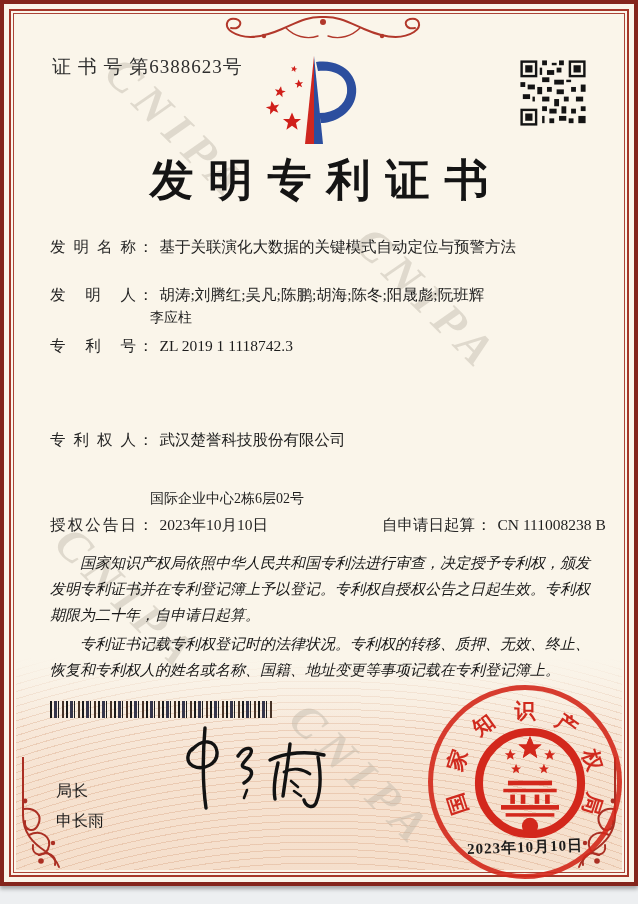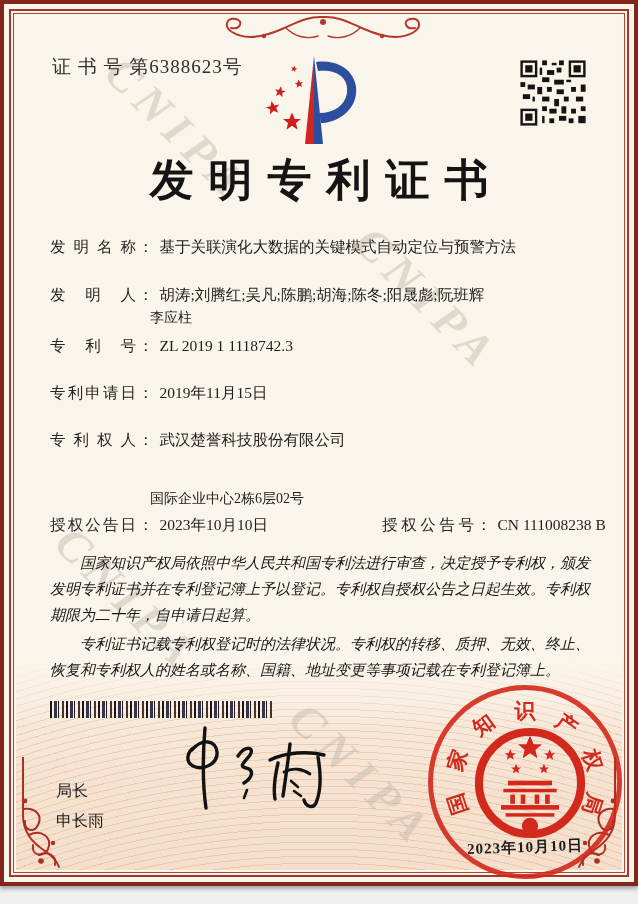--- a/index.html
+++ b/index.html
@@ -152,31 +152,28 @@
     <div class="row" style="top:233px">
       <span class="flabel">发明名称</span><span class="colon">：</span><span>基于关联演化大数据的关键模式自动定位与预警方法</span>
     </div>
     <div class="row" style="top:281px">
       <span class="flabel">发明人</span><span class="colon">：</span><span>胡涛;刘腾红;吴凡;陈鹏;胡海;陈冬;阳晟彪;阮班辉</span>
     </div>
     <div class="cont" style="top:305px">李应柱</div>
     <div class="row" style="top:332px">
       <span class="flabel">专利号</span><span class="colon">：</span><span>ZL 2019 1 1118742.3</span>
     </div>
-    <div class="row" style="top:379px">
-      <span class="flabel">专利申请日</span><span class="colon">：</span><span>2019年11月15日</span>
-    </div>
     <div class="row" style="top:426px">
       <span class="flabel">专利权人</span><span class="colon">：</span><span>武汉楚誉科技股份有限公司</span>
     </div>
     <div class="cont" style="top:486px">国际企业中心2栋6层02号</div>
     <div class="row" style="top:511px">
       <span class="flabel">授权公告日</span><span class="colon">：</span><span>2023年10月10日</span>
       <span class="pair2">
-        <span class="flabel2">授权公告号</span><span class="colon">：</span><span>CN 111008238 B</span>
+        <span class="flabel2">自申请日起算</span><span class="colon">：</span><span>CN 111008238 B</span>
       </span>
     </div>
 
     <div class="legal">
       <p>国家知识产权局依照中华人民共和国专利法进行审查，决定授予专利权，颁发发明专利证书并在专利登记簿上予以登记。专利权自授权公告之日起生效。专利权期限为二十年，自申请日起算。</p>
       <p>专利证书记载专利权登记时的法律状况。专利权的转移、质押、无效、终止、恢复和专利权人的姓名或名称、国籍、地址变更等事项记载在专利登记簿上。</p>
     </div>
 
     <div class="barcode"></div>
 

